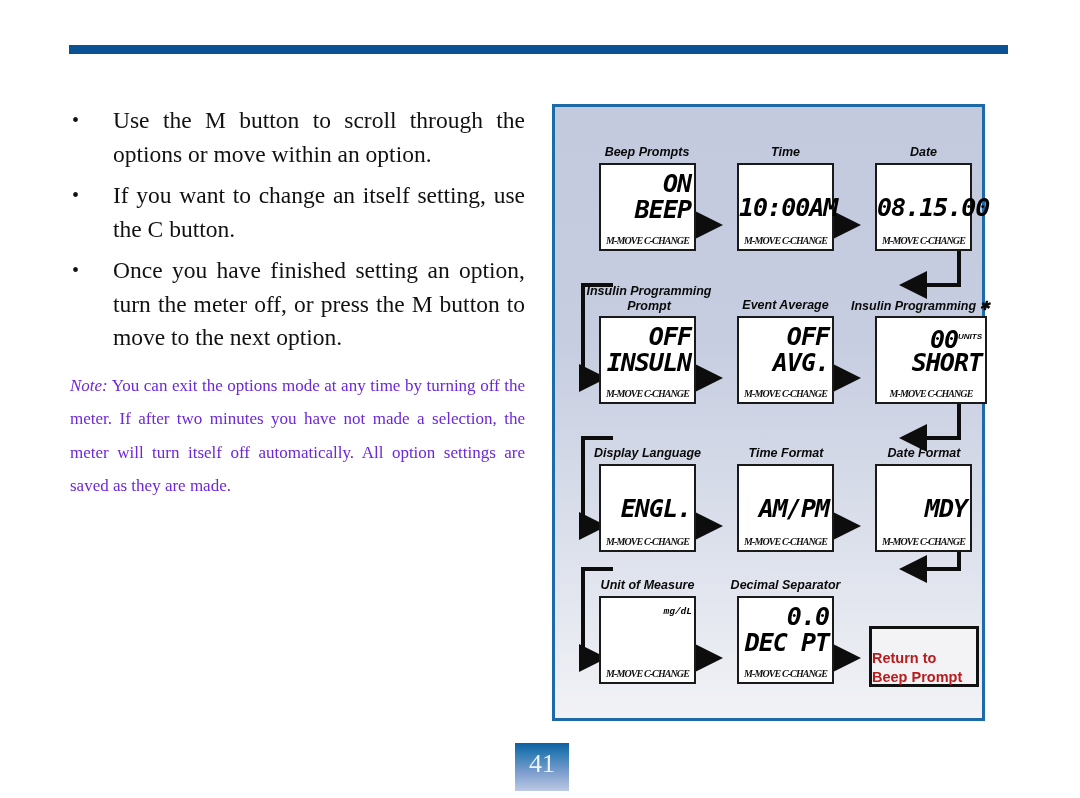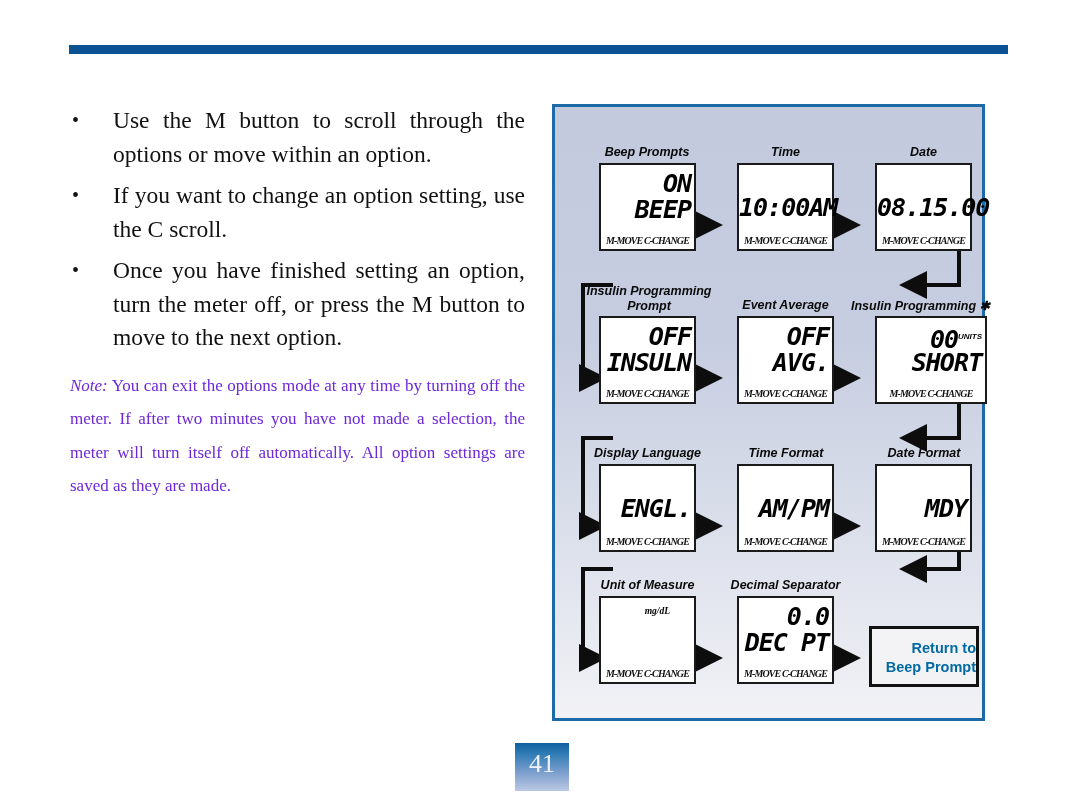--- a/index.html
+++ b/index.html
@@ -124,22 +124,22 @@
   .lcd-units {
     font-family: "Liberation Sans", sans-serif;
     font-style: italic;
     font-weight: bold;
     font-size: 8px;
     letter-spacing: 0;
     vertical-align: super;
   }
   .lcd-mgdl {
     position: absolute;
-    right: 24px; top: 8px;
-    font-family: Liberation Serif, serif;
+    right: 2px; top: 8px;
+    font-family: Liberation Mono, monospace;
     font-weight: bold;
     font-style: italic;
     font-size: 9.5px;
     color: #000;
   }
   .lcd-footer {
     position: absolute;
     left: 0; right: 0; bottom: 3px;
     text-align: center;
     font-family: Liberation Serif, serif;
@@ -149,47 +149,47 @@
     letter-spacing: -0.9px;
     color: #111;
   }
 
   
   #return-box {
     position: absolute;
     background: #f3f3f6;
     border: 3px solid #111111;
     box-sizing: border-box;
-    text-align: right;
+    text-align: left;
     font-family: "Liberation Sans", sans-serif;
     font-weight: bold;
     font-size: 14.5px;
     line-height: 19px;
-    color: #0369a1;
-    padding-top: 10px;
+    color: #b91c1c;
+    padding-top: 20px;
   }
 
   
   #arrow-layer { position: absolute; left:0; top:0; }
 </style>
 </head>
 <body>
 
 <div id="top-rule"></div>
 
 <div id="body-text">
 
   <div class="bullet-item">
     <span class="bullet-dot">•</span>
     <span>Use the M button to scroll through the options or move within an option.</span>
   </div>
 
   <div class="bullet-item">
     <span class="bullet-dot">•</span>
-    <span>If you want to change an option setting, use the C scroll.</span>
+    <span>If you want to change an itself setting, use the C button.</span>
   </div>
 
   <div class="bullet-item">
     <span class="bullet-dot">•</span>
     <span>Once you have finished setting an option, turn the meter off, or press the M button to move to the next option.</span>
   </div>
 
   <div class="para">
     <span class="note-label">Note:</span><span> You can exit the options mode at any time by turning off the meter. If after two minutes you have not made a selection, the meter will turn itself off automatically. All option settings are saved as they are made.</span>
   </div>

